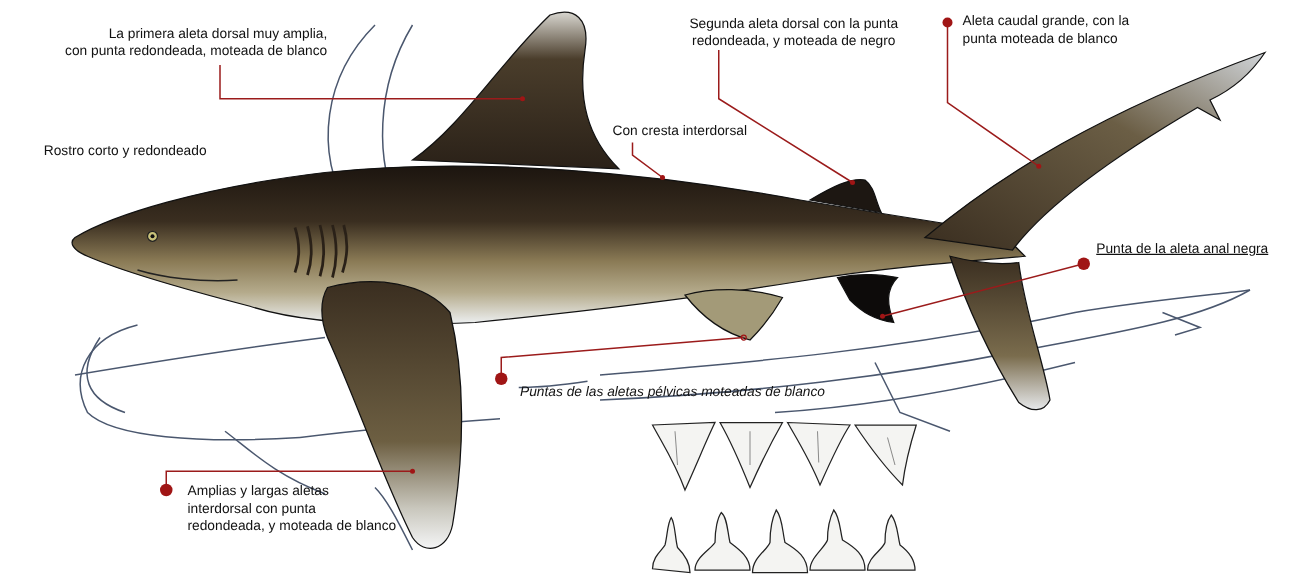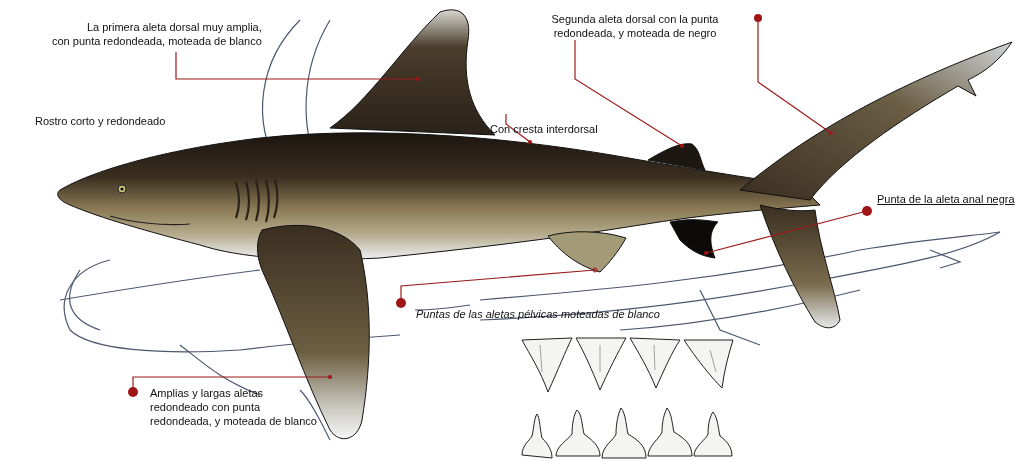--- a/index.html
+++ b/index.html
@@ -138,21 +138,23 @@
       <circle cx="706" cy="253" r="2"></circle>
       <circle cx="595" cy="270" r="2" fill="none" stroke="#a01515" stroke-width="1"></circle>
       <circle cx="330" cy="377" r="2"></circle>
     </g>
   </svg>
 
   <div class="label" style="left:52px; top:20px;text-align:right;">La primera aleta dorsal muy amplia,
 con punta redondeada, moteada de blanco</div>
   <div class="label" style="left:540px; top:12px; text-align:center; width:190px;">Segunda aleta dorsal con la punta
 redondeada, y moteada de negro</div>
+  <div class="label" style="left:770px; top:10px;">Aleta caudal grande, con la
+punta moteada de blanco</div>
   <div class="label" style="left:24px; top:114px;padding-left:11px;">Rostro corto y redondeado</div>
-  <div class="label" style="left:490px; top:98px;margin-top:24px;">Con cresta interdorsal</div>
+  <div class="label" style="left:490px; top:98px;">Con cresta interdorsal</div>
   <div class="label" style="left:877px; top:192px;text-decoration:underline;">Punta de la aleta anal negra</div>
   <div class="label" style="left:416px; top:307px;font-style:italic;">Puntas de las aletas pélvicas  moteadas de  blanco</div>
   <div class="label" style="left:150px; top:386px;">Amplias y largas  aletas
-redondeado con punta
+interdorsal con punta
 redondeada, y moteada de blanco</div>
 
 </div>
 
 </body></html>

